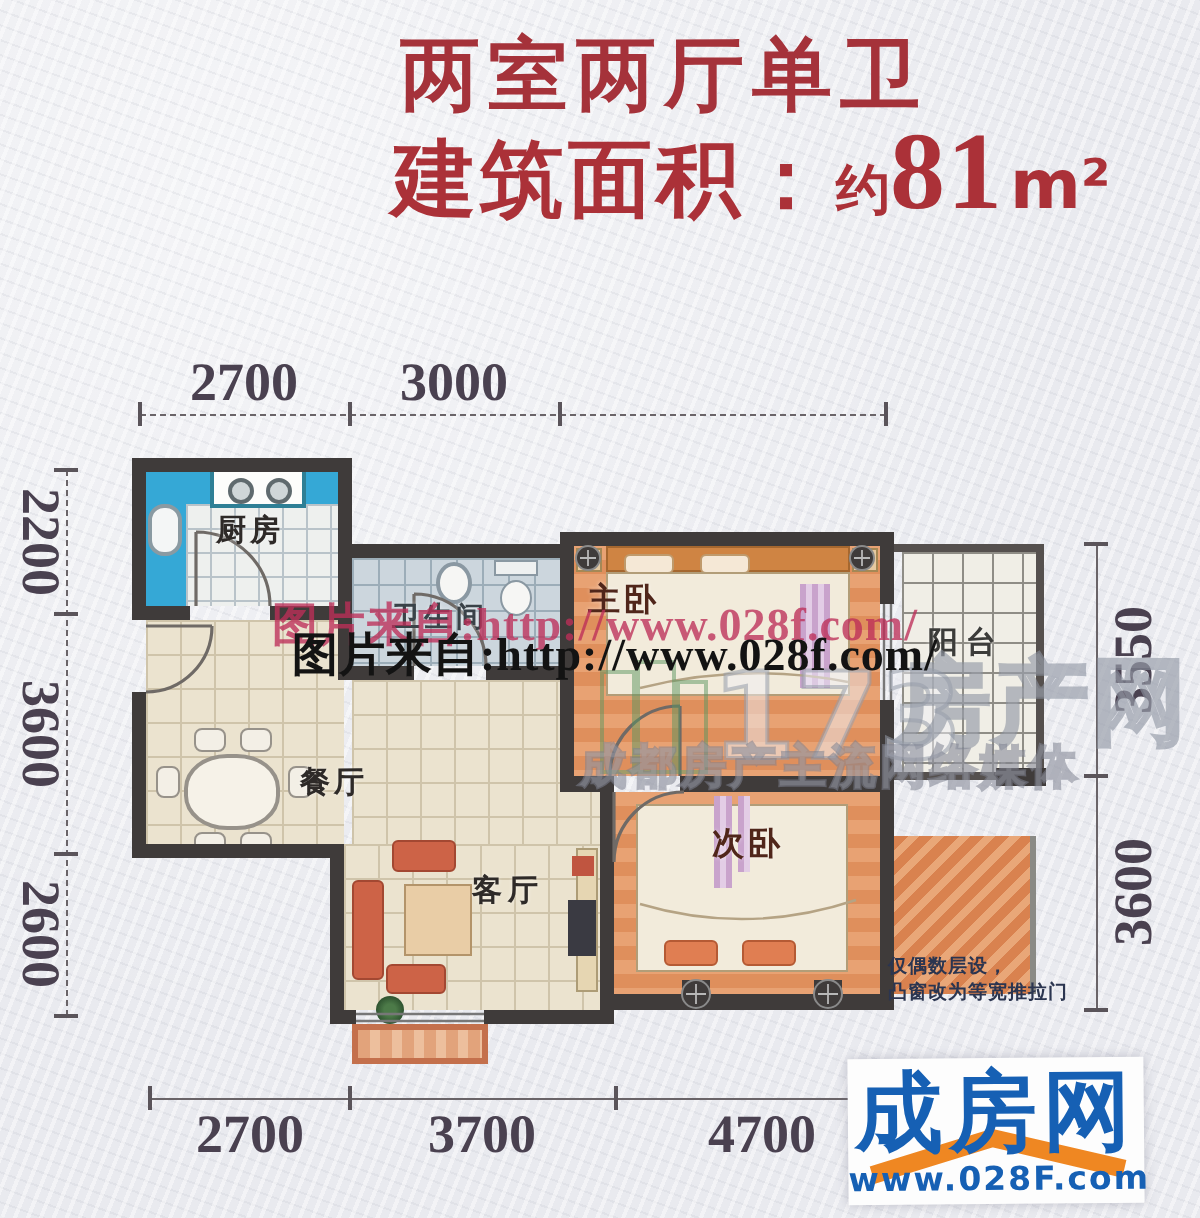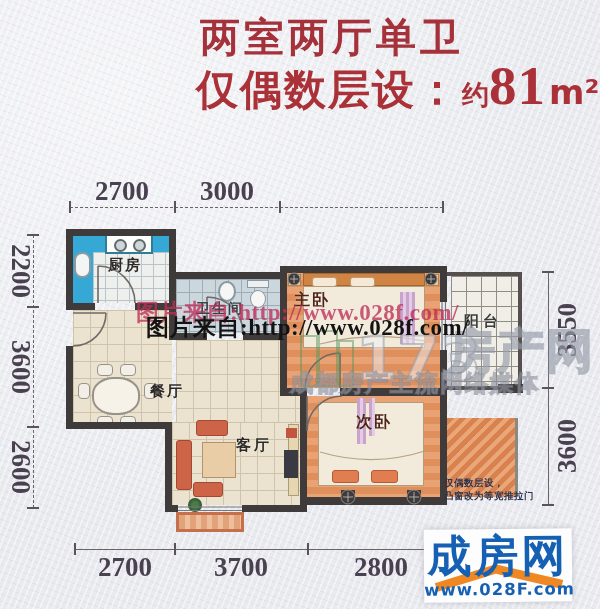--- a/index.html
+++ b/index.html
@@ -98,42 +98,42 @@
   .svg-overlay{position:absolute;left:0;top:0;z-index:5;pointer-events:none;}
 </style>
 </head>
 <body>
 
 <div class="page">
   <div class="tex"></div>
 
   <div class="abs layout-title">两室两厅单卫</div>
   <div class="abs area-line">
-    <span class="area-label">仅偶数层设：</span>
+    <span class="area-label">建筑面积：</span>
     <span class="area-prefix">约</span>
     <span class="area-value">81</span>
     <span class="area-unit">m²</span>
   </div>
 
   <div class="dline" style="left:70px;top:207px;width:373px;border-top:1px dashed #6a6468;"></div>
   <div class="tick-v" style="left:69px;top:201px"></div>
   <div class="tick-v" style="left:174px;top:201px"></div>
   <div class="tick-v" style="left:279px;top:201px"></div>
   <div class="tick-v" style="left:442px;top:201px"></div>
   <div class="dimlab" style="left:122px;top:176px">2700</div>
   <div class="dimlab" style="left:227px;top:176px">3000</div>
 
   <div class="dline" style="left:75px;top:549px;width:385px;border-top:1px solid #6a6468;"></div>
   <div class="tick-v" style="left:74px;top:543px"></div>
   <div class="tick-v" style="left:174px;top:543px"></div>
   <div class="tick-v" style="left:307px;top:543px"></div>
   <div class="tick-v" style="left:454px;top:543px"></div>
   <div class="dimlab" style="left:125px;top:552px">2700</div>
   <div class="dimlab" style="left:241px;top:552px">3700</div>
-  <div class="dimlab" style="left:381px;top:552px">2800</div>
+  <div class="dimlab" style="left:381px;top:552px">4700</div>
 
   <div class="dline" style="left:33px;top:235px;height:273px;border-left:1px dashed #6a6468;"></div>
   <div class="tick-h" style="left:27px;top:234px"></div>
   <div class="tick-h" style="left:27px;top:306px"></div>
   <div class="tick-h" style="left:27px;top:426px"></div>
   <div class="tick-h" style="left:27px;top:507px"></div>
   <div class="dimlab dl-left" style="left:20px;top:271px">2200</div>
   <div class="dimlab dl-left" style="left:20px;top:367px">3600</div>
   <div class="dimlab dl-left" style="left:20px;top:467px">2600</div>
 

